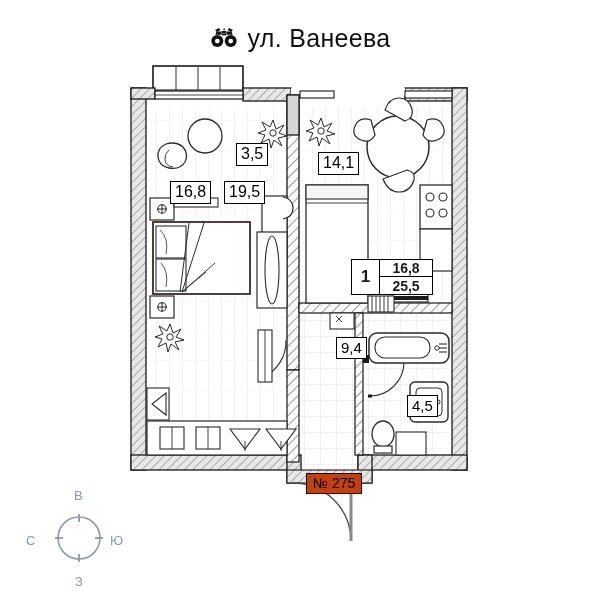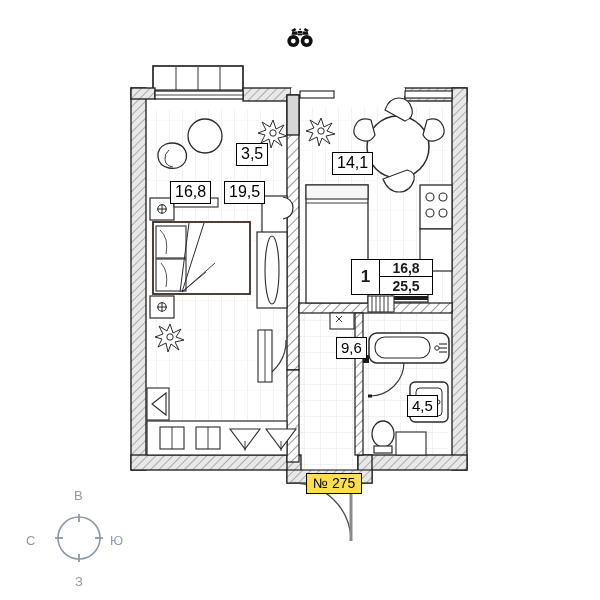--- a/index.html
+++ b/index.html
@@ -113,21 +113,21 @@
     box-sizing: border-box;
   }
   #apt-living { border-bottom: 1.6px solid #000; }
 
   
   #apt-number {
     position: absolute;
     left: 306px;
     top: 473px;
     border: 1.8px solid #000;
-    background: #fde047;
+    background: #c2410c;
     font-size: 14px;
     font-weight: 400;
     padding: 2px 6px 3px 6px;
     line-height: 1;
     color: #000;
     white-space: nowrap;
     box-sizing: border-box;
   }
 
   
@@ -162,20 +162,21 @@
       <path d="M12.0 6.4 h4.0 v2.0 h-4.0 Z"></path>
       <path d="M13.1 2.4 l1.0 -1.4 l1.0 1.4 l-1.0 1.2 Z"></path>
       <path d="M6.4 4.6 h4.6 l1.0 3.2 h-6.6 Z"></path>
       <path d="M21.6 4.6 h-4.6 l-1.0 3.2 h6.6 Z"></path>
       <circle cx="7.3" cy="14.1" r="6.0"></circle>
       <circle cx="20.7" cy="14.1" r="6.0"></circle>
       <circle cx="7.3" cy="14.1" r="2.4" fill="#ffffff"></circle>
       <circle cx="20.7" cy="14.1" r="2.4" fill="#ffffff"></circle>
     </g>
   </svg>
+  <div id="street-title">ул. Ванеева</div>
 </div>
 
 <div id="plan-wrap">
 
   <svg id="plan-svg" viewBox="0 0 600 600">
     <defs>
 
       <pattern id="hatch" width="7" height="7" patternTransform="rotate(45)" patternUnits="userSpaceOnUse">
         <rect width="7" height="7" fill="#ffffff"></rect>
         <line x1="0" y1="0" x2="0" y2="7" stroke="#1a1a1a" stroke-width="0.9"></line>
@@ -408,23 +409,23 @@
       <line x1="342" y1="316" x2="336" y2="322" stroke-width="0.9"></line>
     </g>
   </svg>
 
   <div class="area-label" style="left:236px; top:143px;">3,5</div>
 
   <div class="area-label" style="left:170px; top:181px;">16,8</div>
 
   <div class="area-label" style="left:224px; top:181px;">19,5</div>
 
-  <div class="area-label" style="left:332px; top:152px;">14,1</div>
-
-  <div class="area-label small" style="left:336px; top:337px;">9,6</div>
+  <div class="area-label" style="left:318px; top:152px;">14,1</div>
+
+  <div class="area-label small" style="left:336px; top:337px;">9,4</div>
 
   <div class="area-label small" style="left:407px; top:395px;">4,5</div>
 
   <div id="apt-info">
     <div id="apt-rooms">1</div>
     <div id="apt-areas">
       <div id="apt-living">16,8</div>
       <div id="apt-total">25,5</div>
     </div>
   </div>

